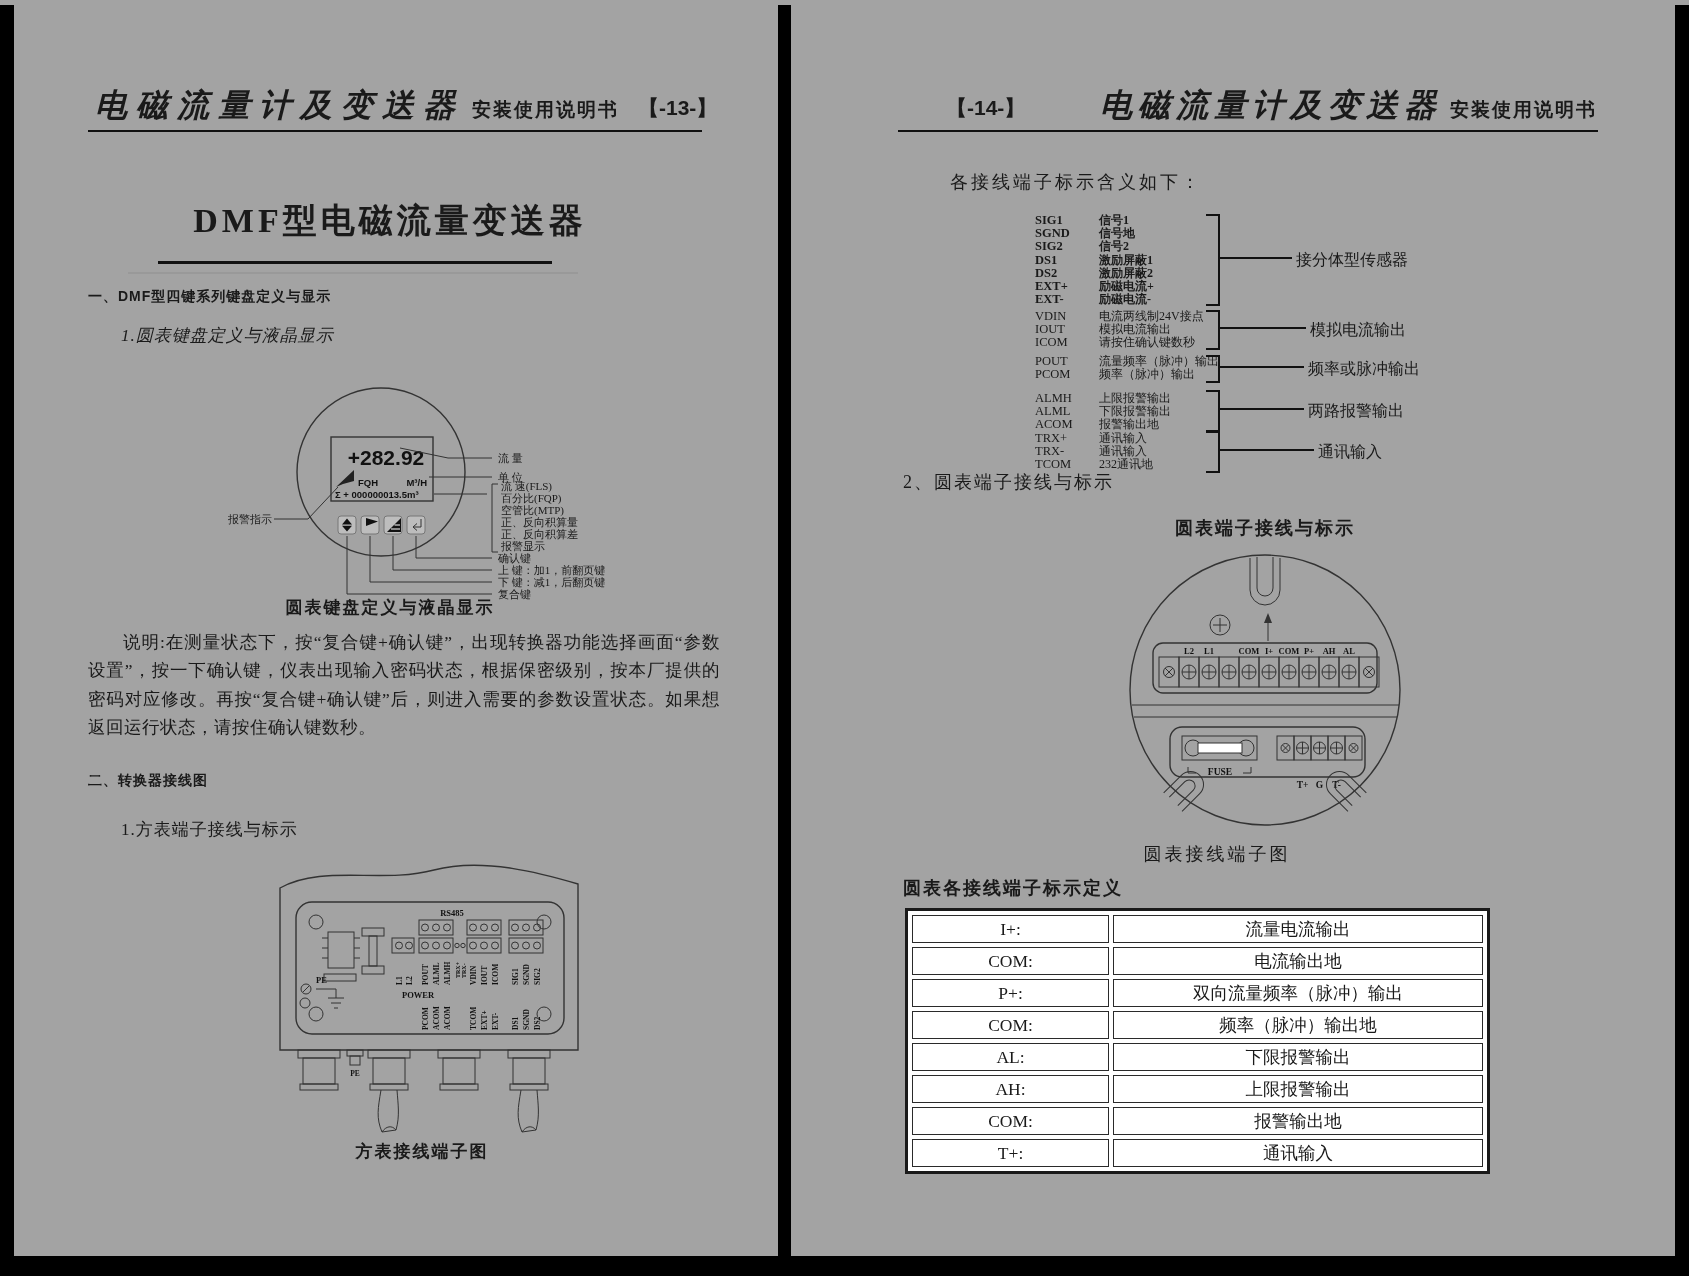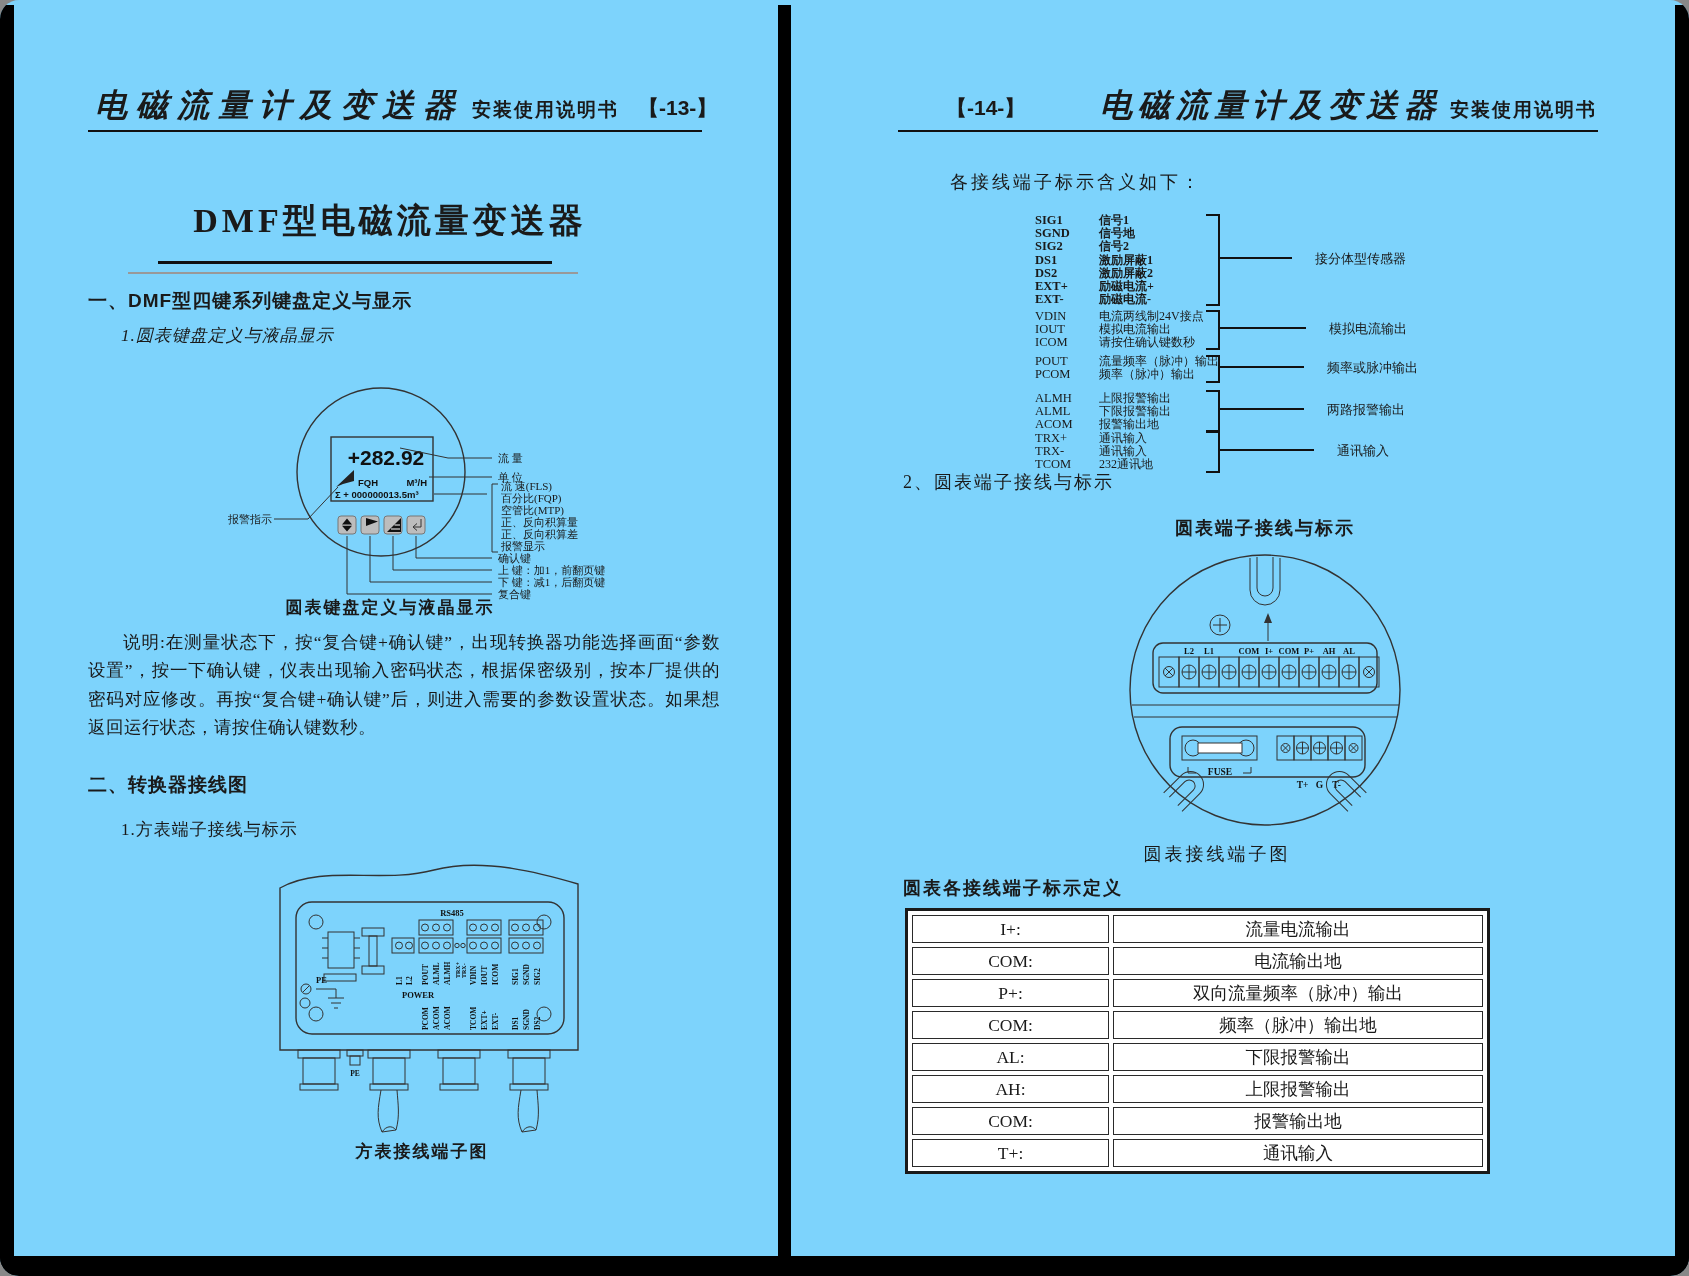--- a/index.html
+++ b/index.html
@@ -1,40 +1,40 @@
 <!DOCTYPE html>
 <html><head>
 <meta charset="utf-8">
 <style>
   html,body{margin:0;padding:0;background:#888;}
-  .stage{position:relative;width:1689px;height:1276px;background:#7dd3fc;overflow:hidden;
-         font-family:"Liberation Serif",serif;color:#1a1a1a;border-radius:19px;}
+  .stage{position:relative;width:1689px;height:1276px;background:#a3a3a3;overflow:hidden;
+         font-family:"Liberation Serif",serif;color:#1a1a1a;}
   .bar{position:absolute;background:#000;}
   .abs{position:absolute;}
   
   .brand{font-style:italic;font-weight:bold;font-size:32px;letter-spacing:9px;white-space:nowrap;}
   .brand-sub{font-style:normal;font-weight:bold;font-size:19px;letter-spacing:2px;
              font-family:"Liberation Sans",sans-serif;margin-left:8px;}
   .pagemark{font-weight:bold;font-size:21px;font-family:"Liberation Sans",sans-serif;white-space:nowrap;margin-left:16px;}
   .hrule{position:absolute;height:2px;background:#111;}
   
   .doc-title{font-size:34px;font-weight:bold;letter-spacing:4px;text-align:center;white-space:nowrap;}
   .t-under1{position:absolute;height:3px;background:#111;}
   .t-under2{position:absolute;height:2px;background:#999;}
-  .sec-head{font-family:"Liberation Sans",sans-serif;font-weight:bold;font-size:19px;letter-spacing:1px;white-space:nowrap;}
+  .sec-head{font-family:"Liberation Sans",sans-serif;font-weight:bold;font-size:14px;letter-spacing:1px;white-space:nowrap;}
   .sub-head{font-size:17px;letter-spacing:1px;white-space:nowrap;}
   .cap{font-family:"Liberation Sans",sans-serif;font-weight:bold;font-size:17px;letter-spacing:2px;text-align:center;}
   .note{font-size:17.5px;line-height:1.62;text-align:justify;text-indent:2em;letter-spacing:0.5px;}
   
   .trow{height:13.2px;line-height:13.2px;font-size:12.5px;white-space:nowrap;}
   .tcode{display:inline-block;width:64px;font-family:"Liberation Serif",serif;}
   .tmean{font-size:12px;}
   .bracket{position:absolute;width:12px;border-top:2px solid #111;border-right:2px solid #111;border-bottom:2px solid #111;}
   .connector{position:absolute;height:2px;background:#111;}
-  .glabel{position:absolute;font-size:13px;white-space:nowrap;margin-left:19px;}
+  .glabel{position:absolute;font-size:16px;white-space:nowrap;}
   
   .def-table{border-collapse:separate;border-spacing:4px;border:3px solid #1a1a1a;background:#fff;
              table-layout:fixed;width:585px;}
   .def-table td{border:1.5px solid #2a2a2a;text-align:center;font-size:17.5px;height:21px;padding:1px 4px;}
   .def-table td.c1{width:33%;}
   
   .ln{fill:none;stroke:#333;stroke-width:1.4;}
   .ln2{fill:none;stroke:#333;stroke-width:1;}
   .lcd-val{font-family:"Liberation Sans",sans-serif;font-weight:bold;font-size:21px;fill:#111;}
   .lcd-sm{font-family:"Liberation Sans",sans-serif;font-weight:bold;font-size:9.5px;fill:#111;}

